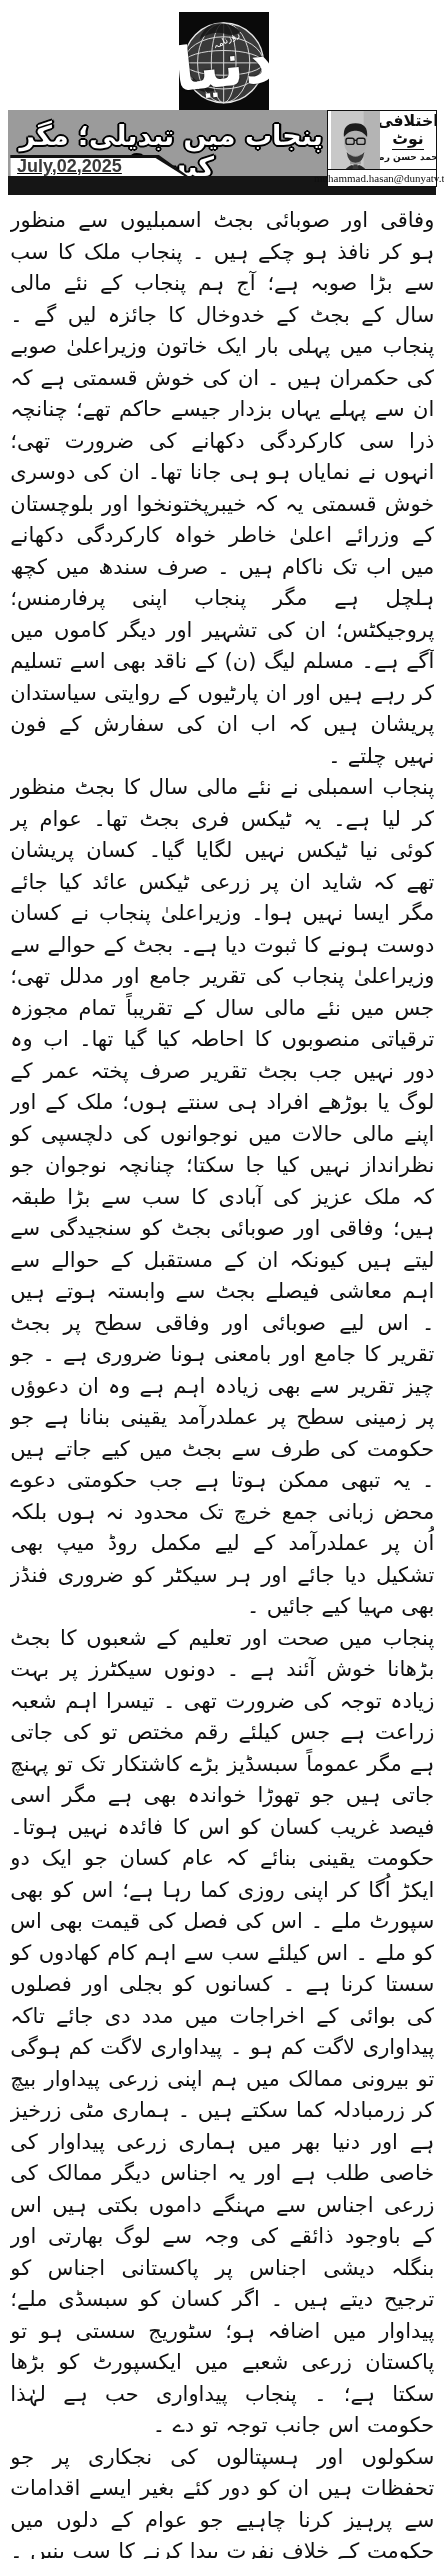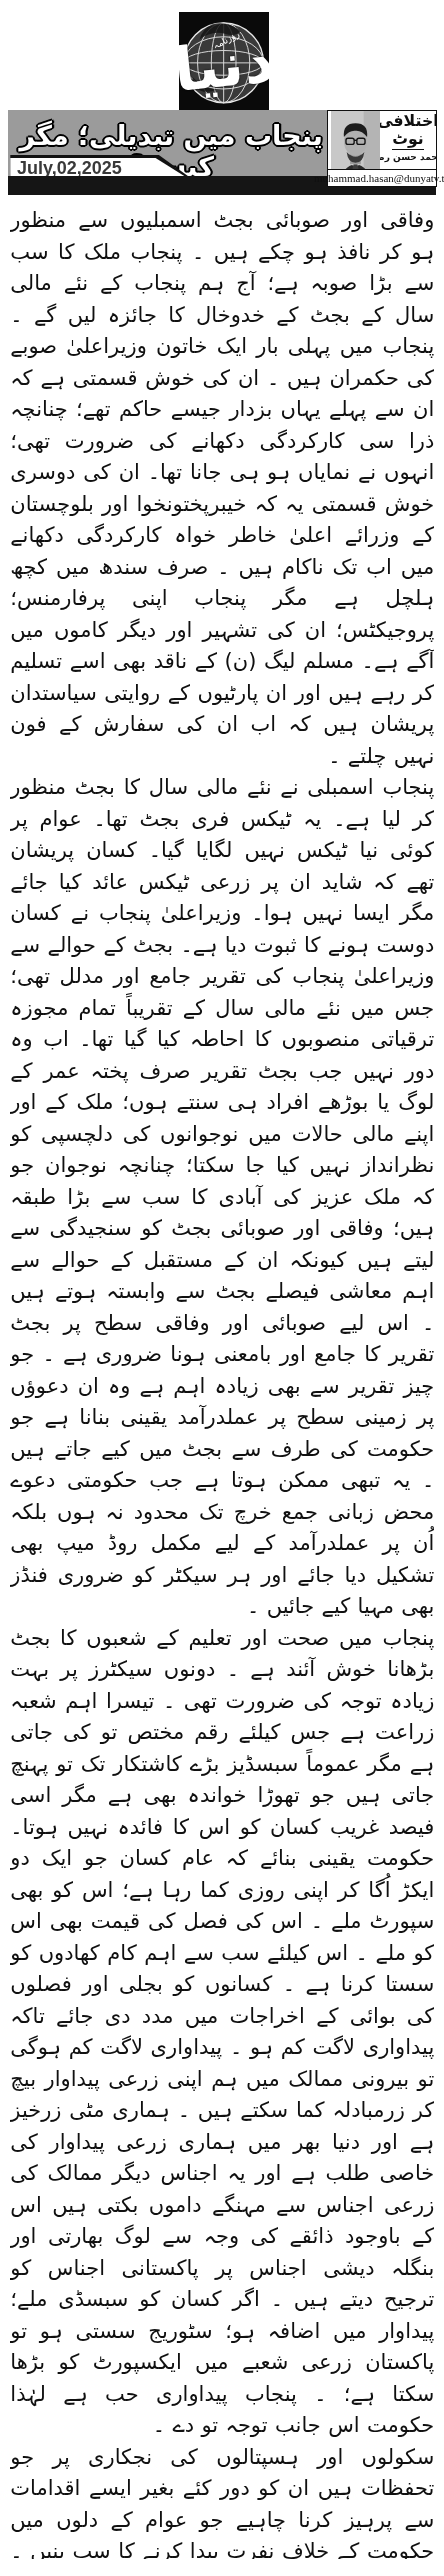--- a/index.html
+++ b/index.html
@@ -18,21 +18,21 @@
   .headline-bar{position:absolute;left:8.2px;top:110px;width:326px;height:66px;background:#9b9b9b;}
   .headline-text{position:absolute;left:0;top:9.6px;width:100%;text-align:center;
                  font-size:27px;font-weight:bold;color:#ffffff;direction:rtl;
                  text-shadow:-1.4px -1.4px 0 #000,1.4px -1.4px 0 #000,-1.4px 1.4px 0 #000,1.4px 1.4px 0 #000,
                              0 2.1px 0 #000,2.1px 0 0 #000,-2.1px 0 0 #000,0 -2.1px 0 #000;}
   .date-wrap{position:absolute;left:10.3px;top:155px;width:179px;height:22px;}
   .date-outer{position:absolute;left:0;top:0;width:100%;height:100%;background:#111;
               clip-path:polygon(0 0,83% 0,100% 100%,0 100%);}
   .date-inner{position:absolute;left:0;top:2.7px;width:calc(100% - 3.4px);height:calc(100% - 2.7px);background:#fff;
               clip-path:polygon(0 0,82.5% 0,100% 100%,0 100%);
-              display:flex;align-items:flex-start;}
+              display:flex;align-items:flex-end;text-decoration:underline;}
   .date-text{font-family:"Liberation Sans",sans-serif;font-weight:bold;font-size:18px;color:#3a3a3a;
              padding-left:6.8px;letter-spacing:0;}
   .black-bar{position:absolute;left:8.2px;top:176px;width:428px;height:19px;background:#151515;}
 
   
   .author-card{position:absolute;left:327px;top:110px;width:110px;height:77px;background:#ffffff;
                border:1.4px solid #101010;box-sizing:border-box;display:flex;flex-direction:column;}
   .author-main{flex:1;display:flex;direction:rtl;overflow:hidden;}
   .author-titles{width:56px;display:flex;flex-direction:column;align-items:center;justify-content:flex-start;
                  padding-top:1.4px;direction:rtl;}

